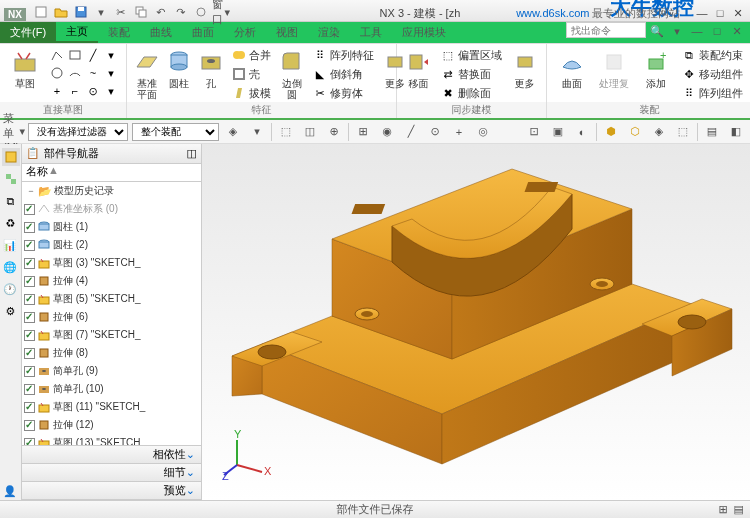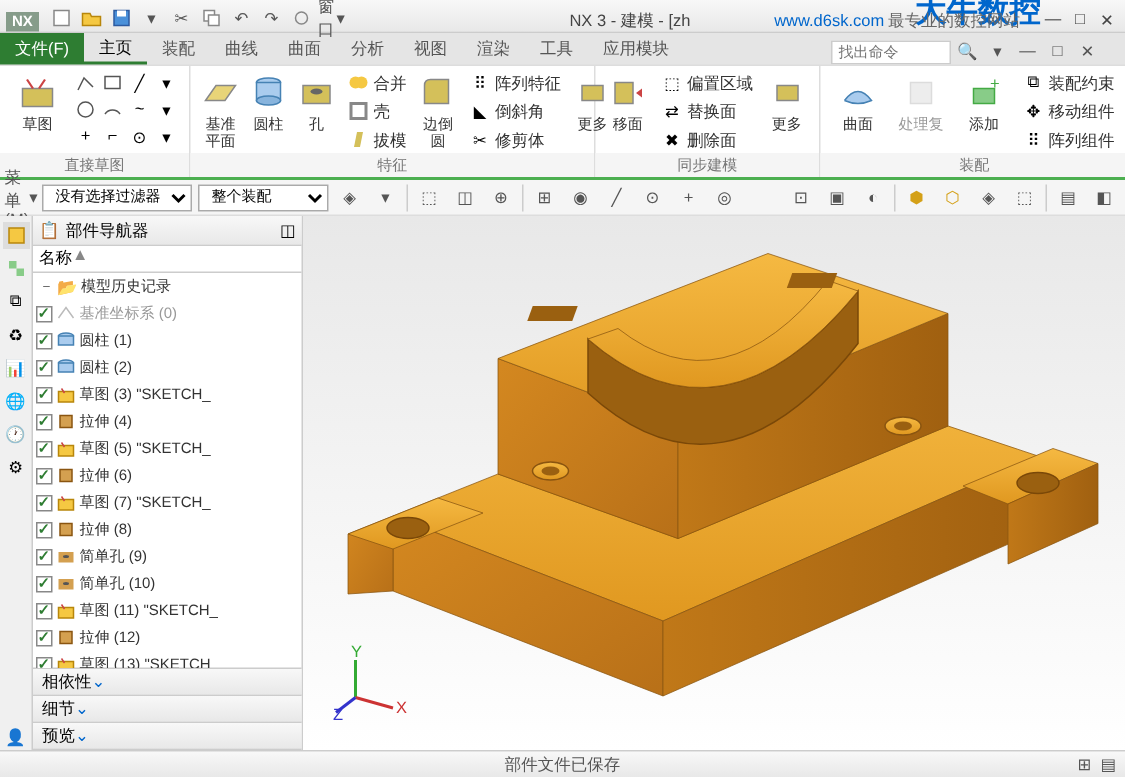--- a/index.html
+++ b/index.html
@@ -6,26 +6,26 @@
 body{width:750px;height:522px;background:#fff;overflow:hidden;position:relative}
 .titlebar{height:22px;background:linear-gradient(#f8f8f8,#e8e8e8);border-bottom:1px solid #ccc;display:flex;align-items:flex-end;padding:0 4px}
 .titlebar .nx-logo{background:#869c8a;color:#fff;font-weight:bold;padding:1px 4px;font-size:10px;margin-right:6px}
 .titlebar .qat{display:flex;gap:2px}
 .titlebar .qat .qbtn{width:18px;height:18px;display:flex;align-items:center;justify-content:center;color:#555;cursor:pointer}
 .titlebar .title{flex:1;text-align:center;color:#444;font-size:11px}
 .titlebar .brand{color:#0066cc;font-size:11px;white-space:nowrap}
 .titlebar .brand .d6{color:#0066cc;font-weight:bold}
 .titlebar .winbtns{display:flex;gap:2px}
 .titlebar .winbtns span{width:16px;height:16px;display:flex;align-items:center;justify-content:center;color:#444;cursor:pointer}
-.menubar{height:22px;background:#e5e5e5;border-bottom:1px solid #ddd;display:flex;align-items:stretch}
+.menubar{height:22px;background:#22c55e;border-bottom:1px solid #ddd;display:flex;align-items:stretch}
 .menubar .filemenu{background:#2e7d32;color:#fff;padding:0 10px;display:flex;align-items:center;cursor:pointer}
 .menubar .tab{padding:0 10px;display:flex;align-items:center;color:#555;cursor:pointer}
 .menubar .tab.active{border-bottom:2px solid #2e7d32;color:#000}
 .menubar .spacer{flex:1}
-.menubar .right{display:flex;align-items:flex-end;gap:2px;padding-right:16px}
+.menubar .right{display:flex;align-items:flex-start;gap:2px;padding-right:4px}
 .menubar .search{width:80px;height:16px;border:1px solid #ccc;padding:0 4px;font-size:10px;color:#aaa}
 .menubar .rbtn{width:18px;height:18px;display:flex;align-items:center;justify-content:center;color:#555;cursor:pointer}
 .ribbon{height:76px;background:#fff;border-bottom:2px solid #4caf50;display:flex}
 .rgroup{border-right:1px solid #ddd;padding:2px 6px 0;display:flex;flex-direction:column}
 .rgroup .gbody{flex:1;display:flex;gap:4px;align-items:flex-start}
 .rgroup .glabel{text-align:center;color:#777;font-size:10px;padding:1px 0;background:#f5f5f5;margin:0 -6px}
 .bigbtn{display:flex;flex-direction:column;align-items:center;width:38px;gap:2px;cursor:pointer;padding-top:2px}
 .bigbtn .ic{width:28px;height:28px;display:flex;align-items:center;justify-content:center}
 .bigbtn .lbl{font-size:10px;color:#333;text-align:center;line-height:11px}
 .bigbtn.dis{opacity:0.5}
@@ -53,21 +53,21 @@
 .treeitem{display:flex;align-items:center;height:18px;padding-left:4px;gap:2px;white-space:nowrap}
 .treeitem.l1{padding-left:4px}
 .treeitem.l2{padding-left:2px}
 .treeitem .exp{width:10px;height:10px;display:flex;align-items:center;justify-content:center;color:#666;font-size:9px}
 .treeitem .chk{width:11px;height:11px;border:1px solid #888;background:#fff;position:relative}
 .treeitem .chk.on::after{content:"✓";position:absolute;top:-2px;left:0;color:#2e7d32;font-size:10px;font-weight:bold}
 .treeitem .fic{width:14px;height:14px;display:flex;align-items:center;justify-content:center}
 .treeitem .nm{font-size:10px;color:#333}
 .treeitem .nm.gray{color:#999}
 .bottompanels{border-top:1px solid #ccc}
-.bpanel{height:18px;background:linear-gradient(#f8f8f8,#e8e8e8);border-bottom:1px solid #ccc;display:flex;align-items:center;padding:0 6px;justify-content:flex-start;cursor:pointer}
+.bpanel{height:18px;background:linear-gradient(#f8f8f8,#e8e8e8);border-bottom:1px solid #ccc;display:flex;align-items:center;padding:0 6px;justify-content:flex-end;cursor:pointer}
 .bpanel .arr{color:#0066cc;font-size:11px}
 .viewport{flex:1;background:linear-gradient(#e8e8e8,#fff);position:relative}
 .triad{position:absolute;left:20px;bottom:20px;width:50px;height:50px}
 .statusbar{height:18px;background:linear-gradient(#f8f8f8,#e8e8e8);border-top:1px solid #ccc;display:flex;align-items:center;justify-content:center;color:#555;font-size:10px}
 .statusbar .sright{position:absolute;right:6px;display:flex;gap:6px;align-items:center}
 
 svg{display:block}
 </style>
 </head>
 <body>

